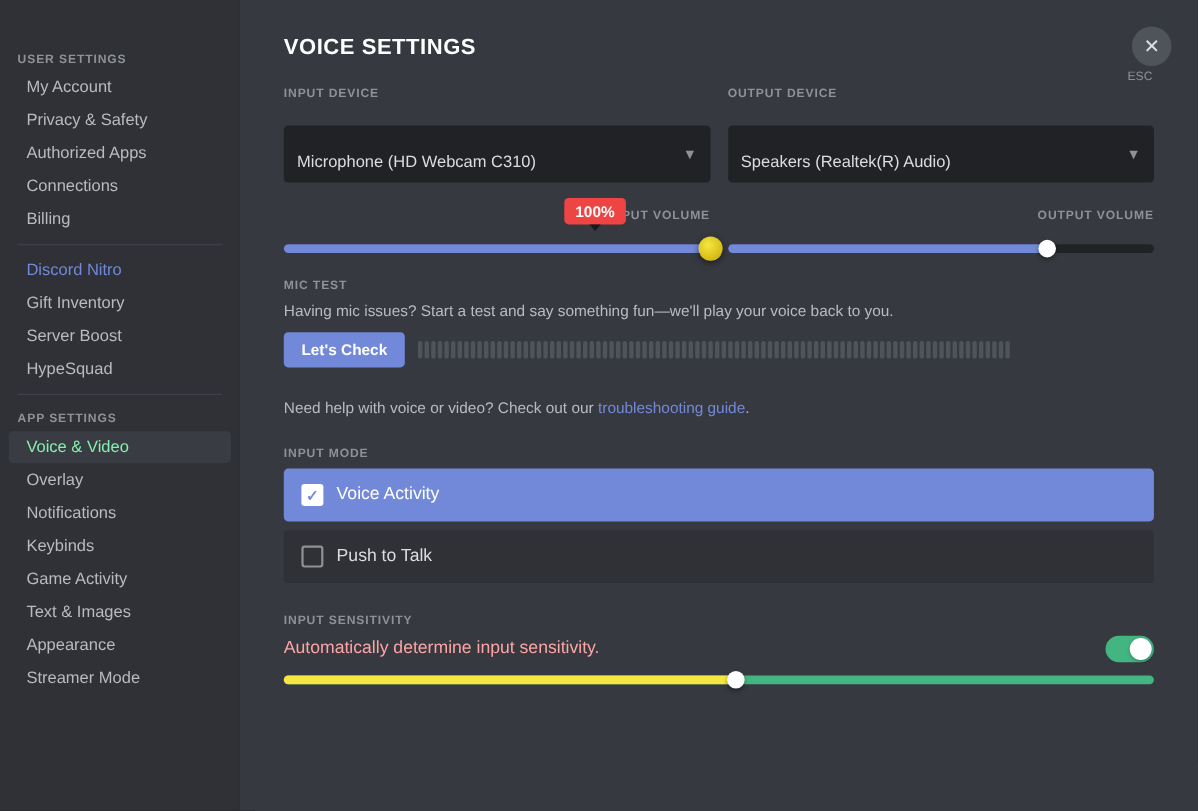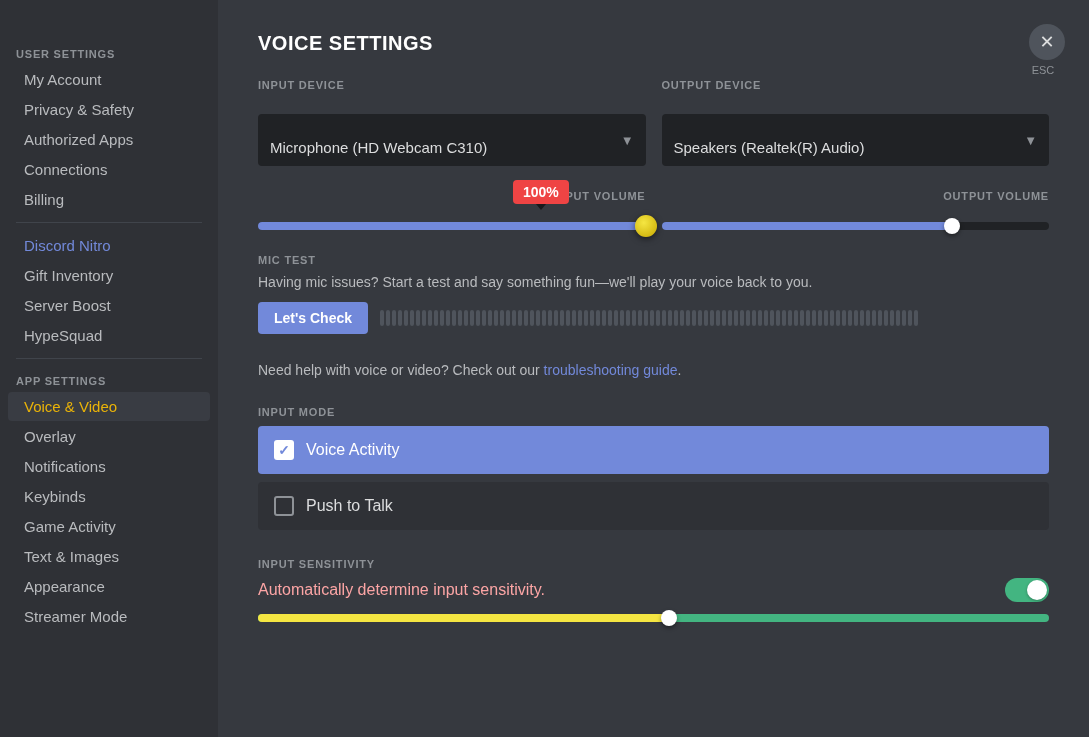--- a/index.html
+++ b/index.html
@@ -36,21 +36,21 @@
       align-items: center;
       padding: 6px 16px;
       font-size: 15px;
       color: #b9bbbe;
       border-radius: 4px;
       margin: 1px 8px;
       cursor: pointer;
     }
     .sidebar-item.active {
       background: #393c43;
-      color: #eab308;
+      color: #86efac;
     }
     .sidebar-item.nitro {
       color: #7289da;
     }
     .sidebar-divider {
       border: none;
       border-top: 1px solid #40444b;
       margin: 8px 16px;
     }
 
@@ -357,21 +357,20 @@
       align-items: center;
       justify-content: center;
       cursor: pointer;
     }
     .esc-label {
       position: absolute;
       top: 64px;
       right: 28px;
       font-size: 11px;
       color: #8e9297;
-      text-align: center;
       width: 36px;
     }
 
     
     .main-content::-webkit-scrollbar { width: 6px; }
     .main-content::-webkit-scrollbar-track { background: transparent; }
     .main-content::-webkit-scrollbar-thumb { background: #202225; border-radius: 3px; }
     .sidebar::-webkit-scrollbar { width: 4px; }
     .sidebar::-webkit-scrollbar-track { background: transparent; }
     .sidebar::-webkit-scrollbar-thumb { background: #202225; border-radius: 2px; }

